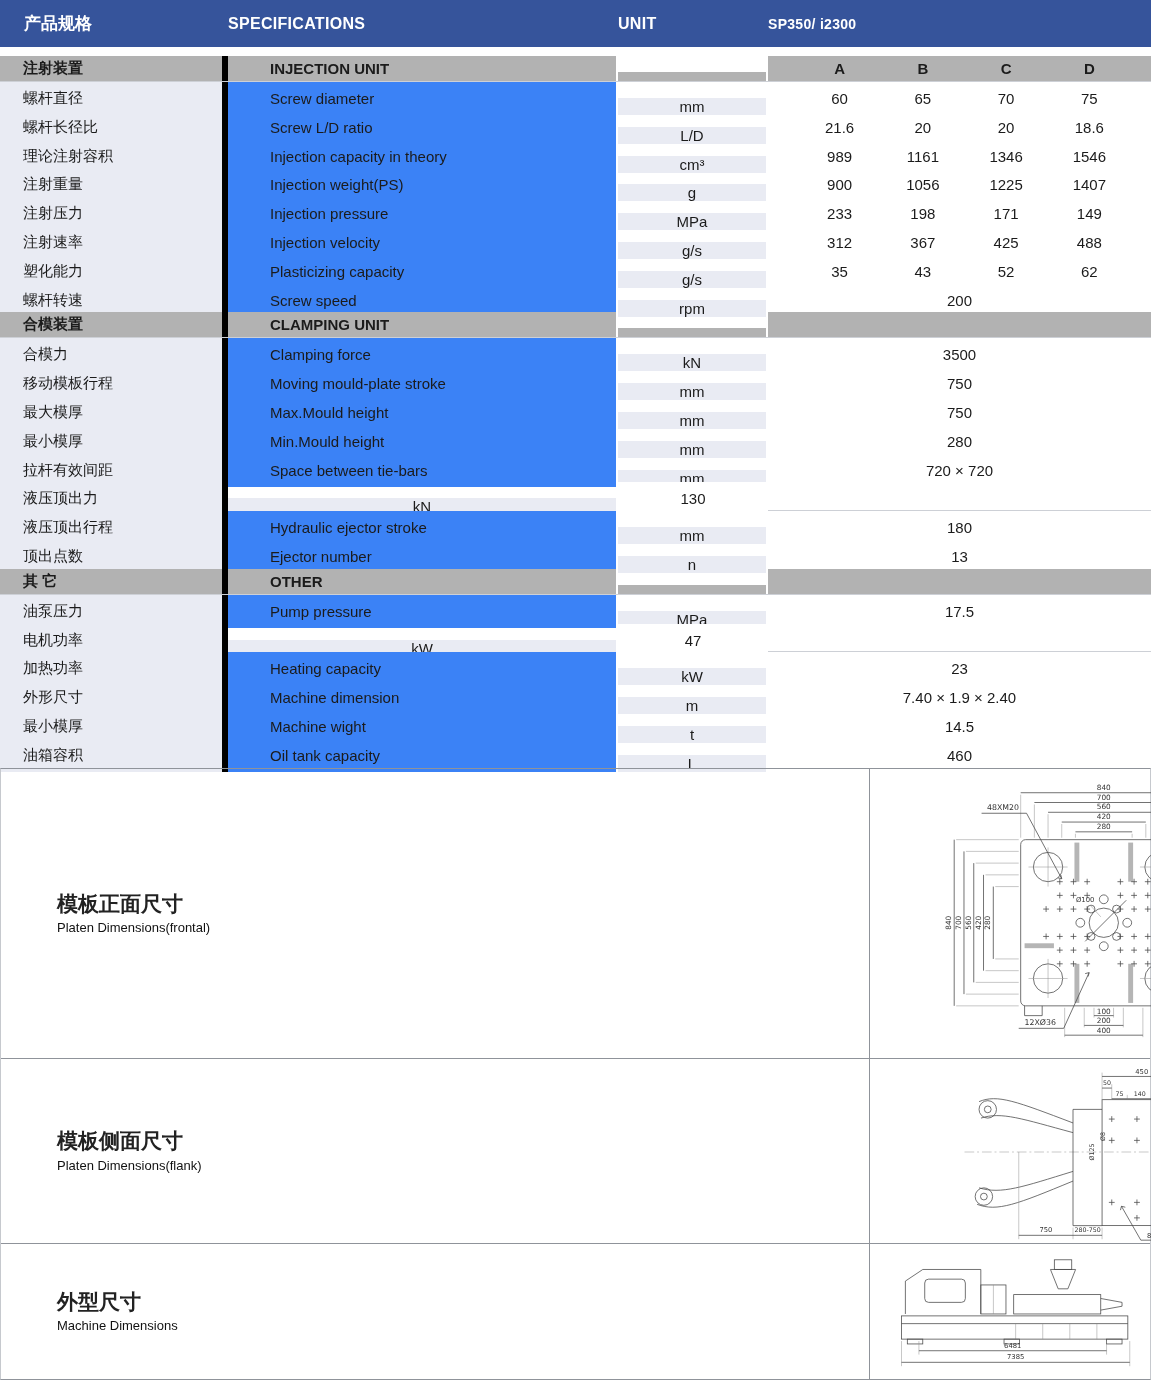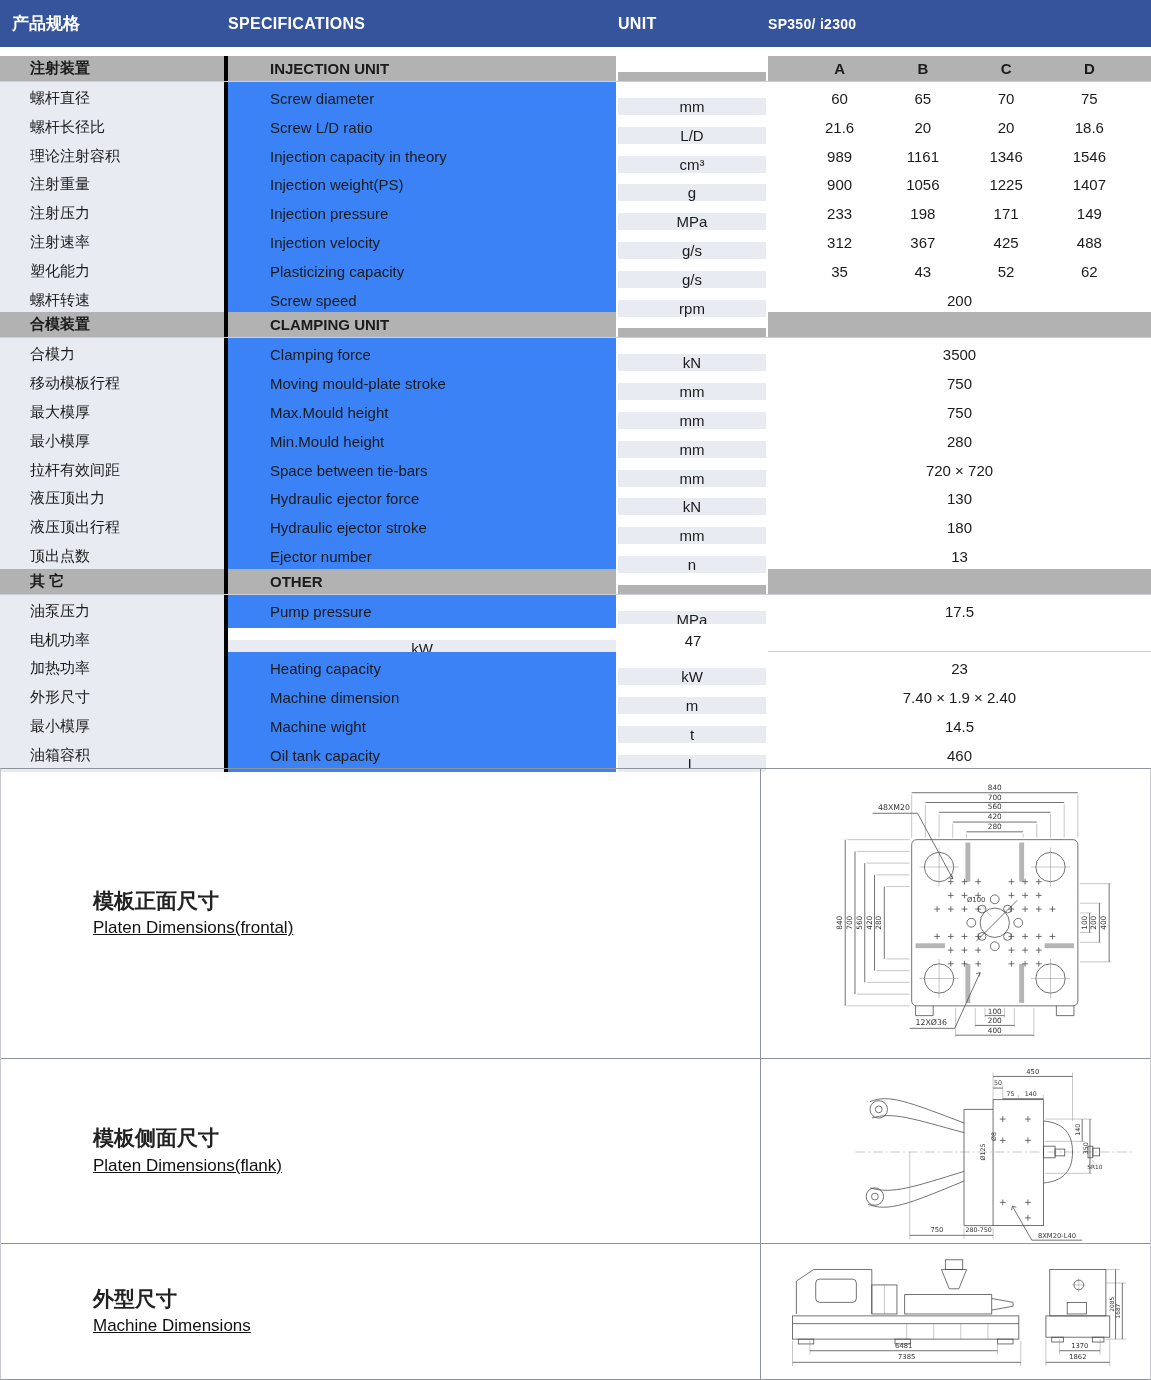--- a/index.html
+++ b/index.html
@@ -4,49 +4,49 @@
 <style>
   html,body{margin:0;padding:0;background:#fff;}
   body{width:1151px;height:1380px;overflow:hidden;
        font-family:"Liberation Sans","DejaVu Sans",sans-serif;color:#1b1b1b;
        -webkit-font-smoothing:antialiased;}
   .page{position:relative;width:1151px;height:1380px;background:#fff;}
 
   
   .banner{display:grid;grid-template-columns:228px 390px 150px 383px;
           height:47px;background:#36549b;color:#fff;align-items:center;}
-  .banner .b1{padding-left:12px;font-size:17px;font-weight:bold;}
+  .banner .b1{padding-left:24px;font-size:17px;font-weight:bold;}
   .banner .b2,.banner .b3,.banner .b4{text-align:left;font-size:16px;font-weight:bold;letter-spacing:.3px;}
   .banner .b4{font-size:14px;}
   .banner-gap{height:9px;background:#fff;}
 
   
   .row{display:grid;grid-template-columns:228px 390px 150px 383px;
        height:28.8px;border-bottom:1px solid #cdd0d6;font-size:15px;box-sizing:border-box;}
   .row:last-child{border-bottom:none;}
   .c{display:flex;align-items:center;box-sizing:border-box;}
-  .c1{background:#e9ebf3;padding-left:30px;border-right:4px solid #000000;}
+  .c1{background:#e9ebf3;padding-left:23px;border-right:6px solid #000000;}
   .c2{background:#3b82f6;padding-left:42px;border-right:2px solid #fff;}
   .c3{background:#e9ebf3;justify-content:center;border-right:2px solid #fff;margin-top:16px;}
   .c4{background:#fff;justify-content:center;}
   .srow{height:26px;font-weight:bold;}
   .srow .c1,.srow .c2,.srow .c3,.srow .c4{background:#b2b2b2;}
   .vals{display:grid;grid-template-columns:repeat(4,1fr);width:100%;padding:0 20px 0 30px;box-sizing:border-box;}
   .vals span{text-align:center;}
   .letters{font-weight:bold;}
 
   
   .draw-wrap{position:relative;height:612px;border-top:1px solid #8f939a;border-bottom:1px solid #8f939a;
              border-left:1px solid #c6c9ce;border-right:1px solid #c6c9ce;box-sizing:border-box;}
   .dsec{display:flex;box-sizing:border-box;}
   .dsec+.dsec{border-top:1px solid #8f939a;}
-  .dsec .labels{width:760px;display:flex;flex-direction:column;justify-content:center;
-                padding-left:92px;box-sizing:border-box;border-right:1px solid #8f939a;}
+  .dsec .labels{width:869px;display:flex;flex-direction:column;justify-content:center;
+                padding-left:56px;box-sizing:border-box;border-right:1px solid #8f939a;}
   .labels .zh{font-size:21px;font-weight:600;color:#222;line-height:1.45;}
-  .labels .en{font-size:17px;color:#111;line-height:1.4;text-decoration:underline;}
+  .labels .en{font-size:13px;color:#111;line-height:1.4;}
   .dsec .art{flex:1;position:relative;}
   .s1{height:289px;} .s2{height:185px;} .s3{height:136px;}
   svg{display:block;}
   svg text{font-family:"DejaVu Sans","Liberation Sans",sans-serif;fill:#333;}
   .ln{stroke:#4a4a4a;stroke-width:0.8;fill:none;}
   .thin{stroke:#8c8c8c;stroke-width:0.5;fill:none;}
   .slot{fill:#b5b5b5;stroke:none;}
 </style>
 </head>
 <body>
@@ -212,21 +212,20 @@
     <div class="c c4">280</div>
   </div>
   <div class="row">
     <div class="c c1">拉杆有效间距</div>
     <div class="c c2">Space between tie-bars</div>
     <div class="c c3">mm</div>
     <div class="c c4">720 × 720</div>
   </div>
   <div class="row">
     <div class="c c1">液压顶出力</div>
-    <div class="c c2">Hydraulic ejector force</div>
     <div class="c c3">kN</div>
     <div class="c c4">130</div>
   </div>
   <div class="row">
     <div class="c c1">液压顶出行程</div>
     <div class="c c2">Hydraulic ejector stroke</div>
     <div class="c c3">mm</div>
     <div class="c c4">180</div>
   </div>
   <div class="row">

